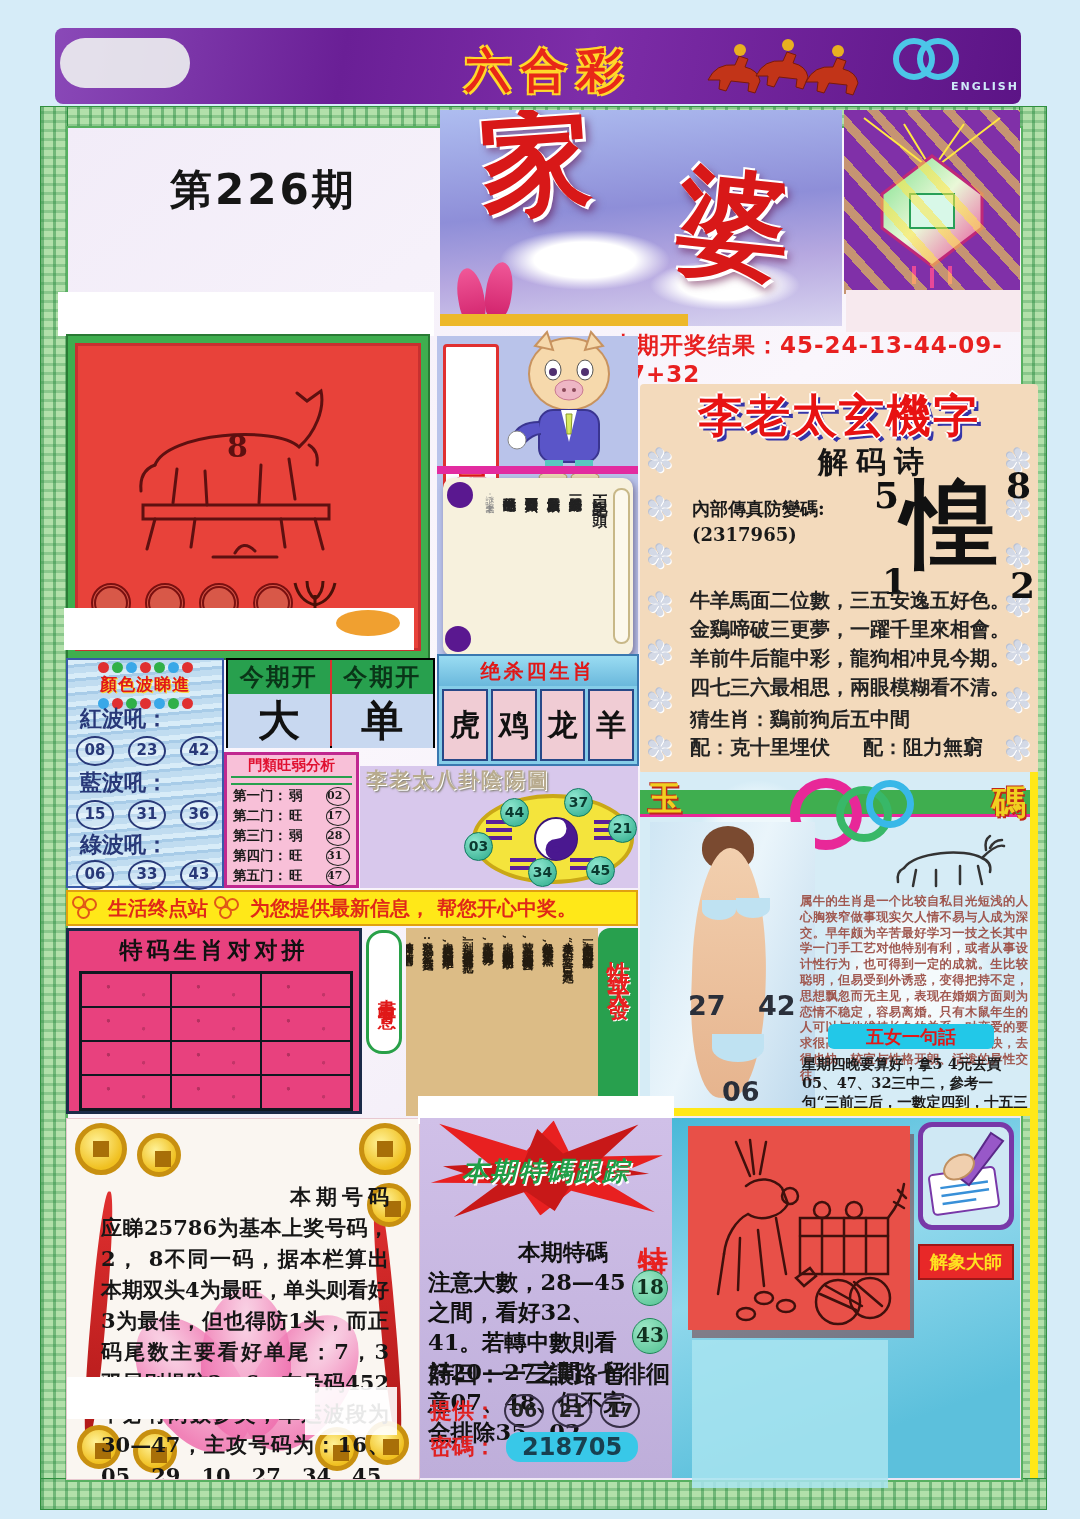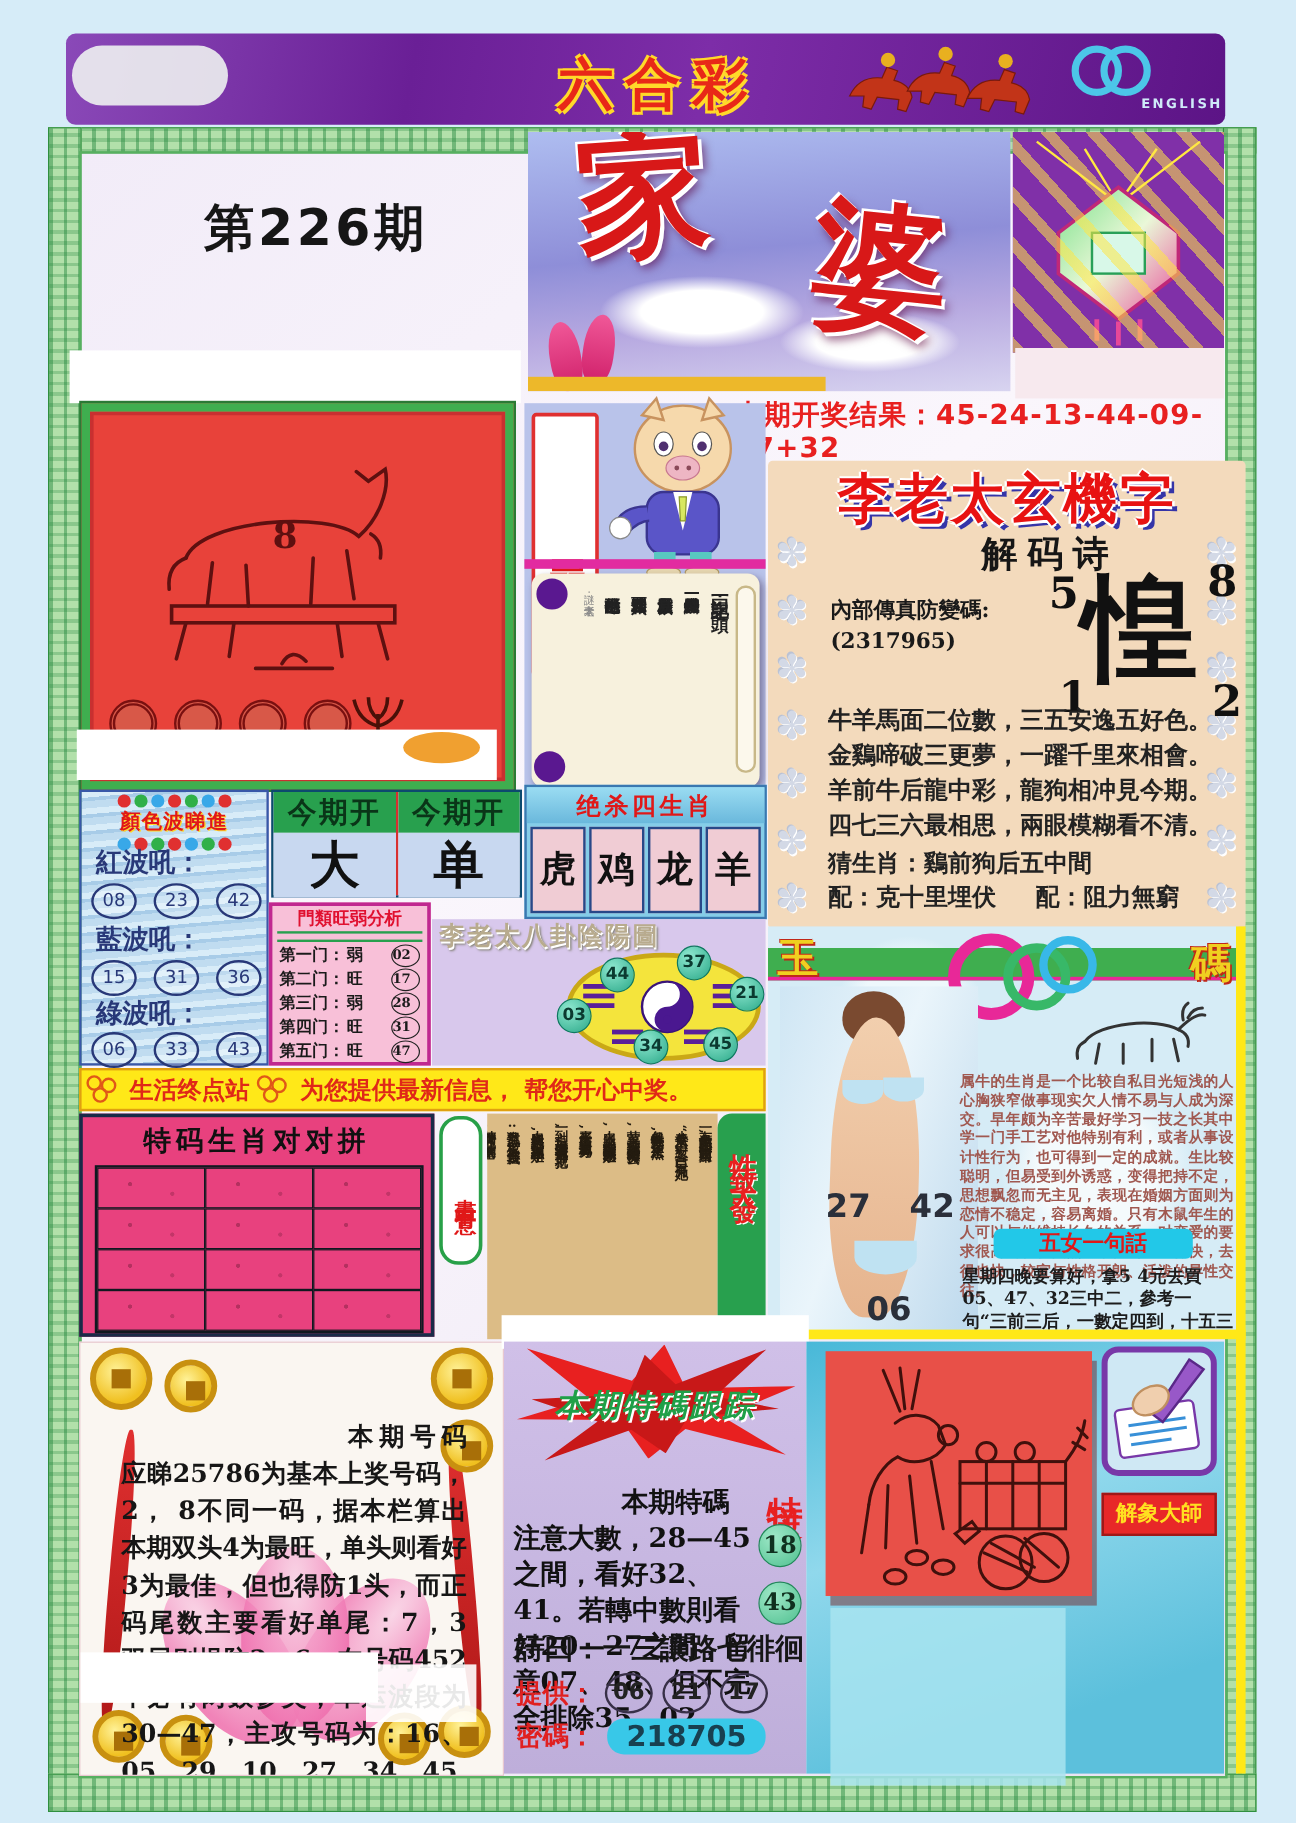--- a/index.html
+++ b/index.html
@@ -90,24 +90,24 @@
   
   #waves{left:66px;top:658px;width:158px;height:230px;border:2px solid #3858a8;box-sizing:border-box;
     background:repeating-linear-gradient(175deg,#d8ecf8 0 5px,#a8cce8 5px 8px,#c0dcf0 8px 14px);}
   #waves .dots{display:flex;gap:3px;justify-content:center;margin-top:2px;}
   #waves .dots i{width:11px;height:11px;border-radius:50%;display:inline-block;}
   #waves-title{text-align:center;font-size:17px;font-weight:900;color:#e01818;
     text-shadow:1px 1px 0 #ffd92a;letter-spacing:1px;}
   .wave-label{position:absolute;left:12px;font-size:22px;font-weight:900;color:#283878;font-family:"DejaVu Serif",serif;}
   .wave-nums{position:absolute;left:8px;width:142px;display:flex;justify-content:space-between;}
   .onum{display:inline-block;min-width:34px;height:26px;line-height:24px;text-align:center;border:2px solid #283878;
-    border-radius:50%;font-size:15px;font-weight:normal;color:#283878;background:rgba(255,255,255,.25);}
-
-  
-  #today{left:226px;top:658px;width:209px;height:90px;display:flex;border:2px solid #0c4a6e;box-sizing:border-box;}
+    border-radius:50%;font-size:15px;font-weight:bold;color:#283878;background:rgba(255,255,255,.25);}
+
+  
+  #today{left:226px;top:658px;width:209px;height:90px;display:flex;border:2px solid #000000;box-sizing:border-box;}
   #today .col{flex:1;display:flex;flex-direction:column;border-right:2px solid #d83030;}
   #today .col:last-child{border-right:none;}
   #today .hd{height:34px;background:#28a04e;color:#0a3518;font-size:24px;font-weight:900;text-align:center;line-height:34px;letter-spacing:2px;}
   #today .bd{flex:1;background:#c8d8f0;color:#111;font-size:42px;font-weight:900;text-align:center;line-height:54px;font-family:"DejaVu Serif",serif;}
 
   
   #doors{left:224px;top:752px;width:135px;height:136px;background:#f8c0d8;border:3px solid #c02890;box-sizing:border-box;}
   #doors-title{text-align:center;font-size:14.5px;font-weight:900;color:#e01030;margin-top:1px;}
   #doors-rule{height:5px;margin:1px 4px;border-top:2px solid #28a04e;border-bottom:2px solid #28a04e;}
   .door-row{display:flex;align-items:center;padding:0 6px;height:20px;font-size:13.5px;font-weight:900;color:#1a1a1a;font-family:"DejaVu Serif",serif;}

